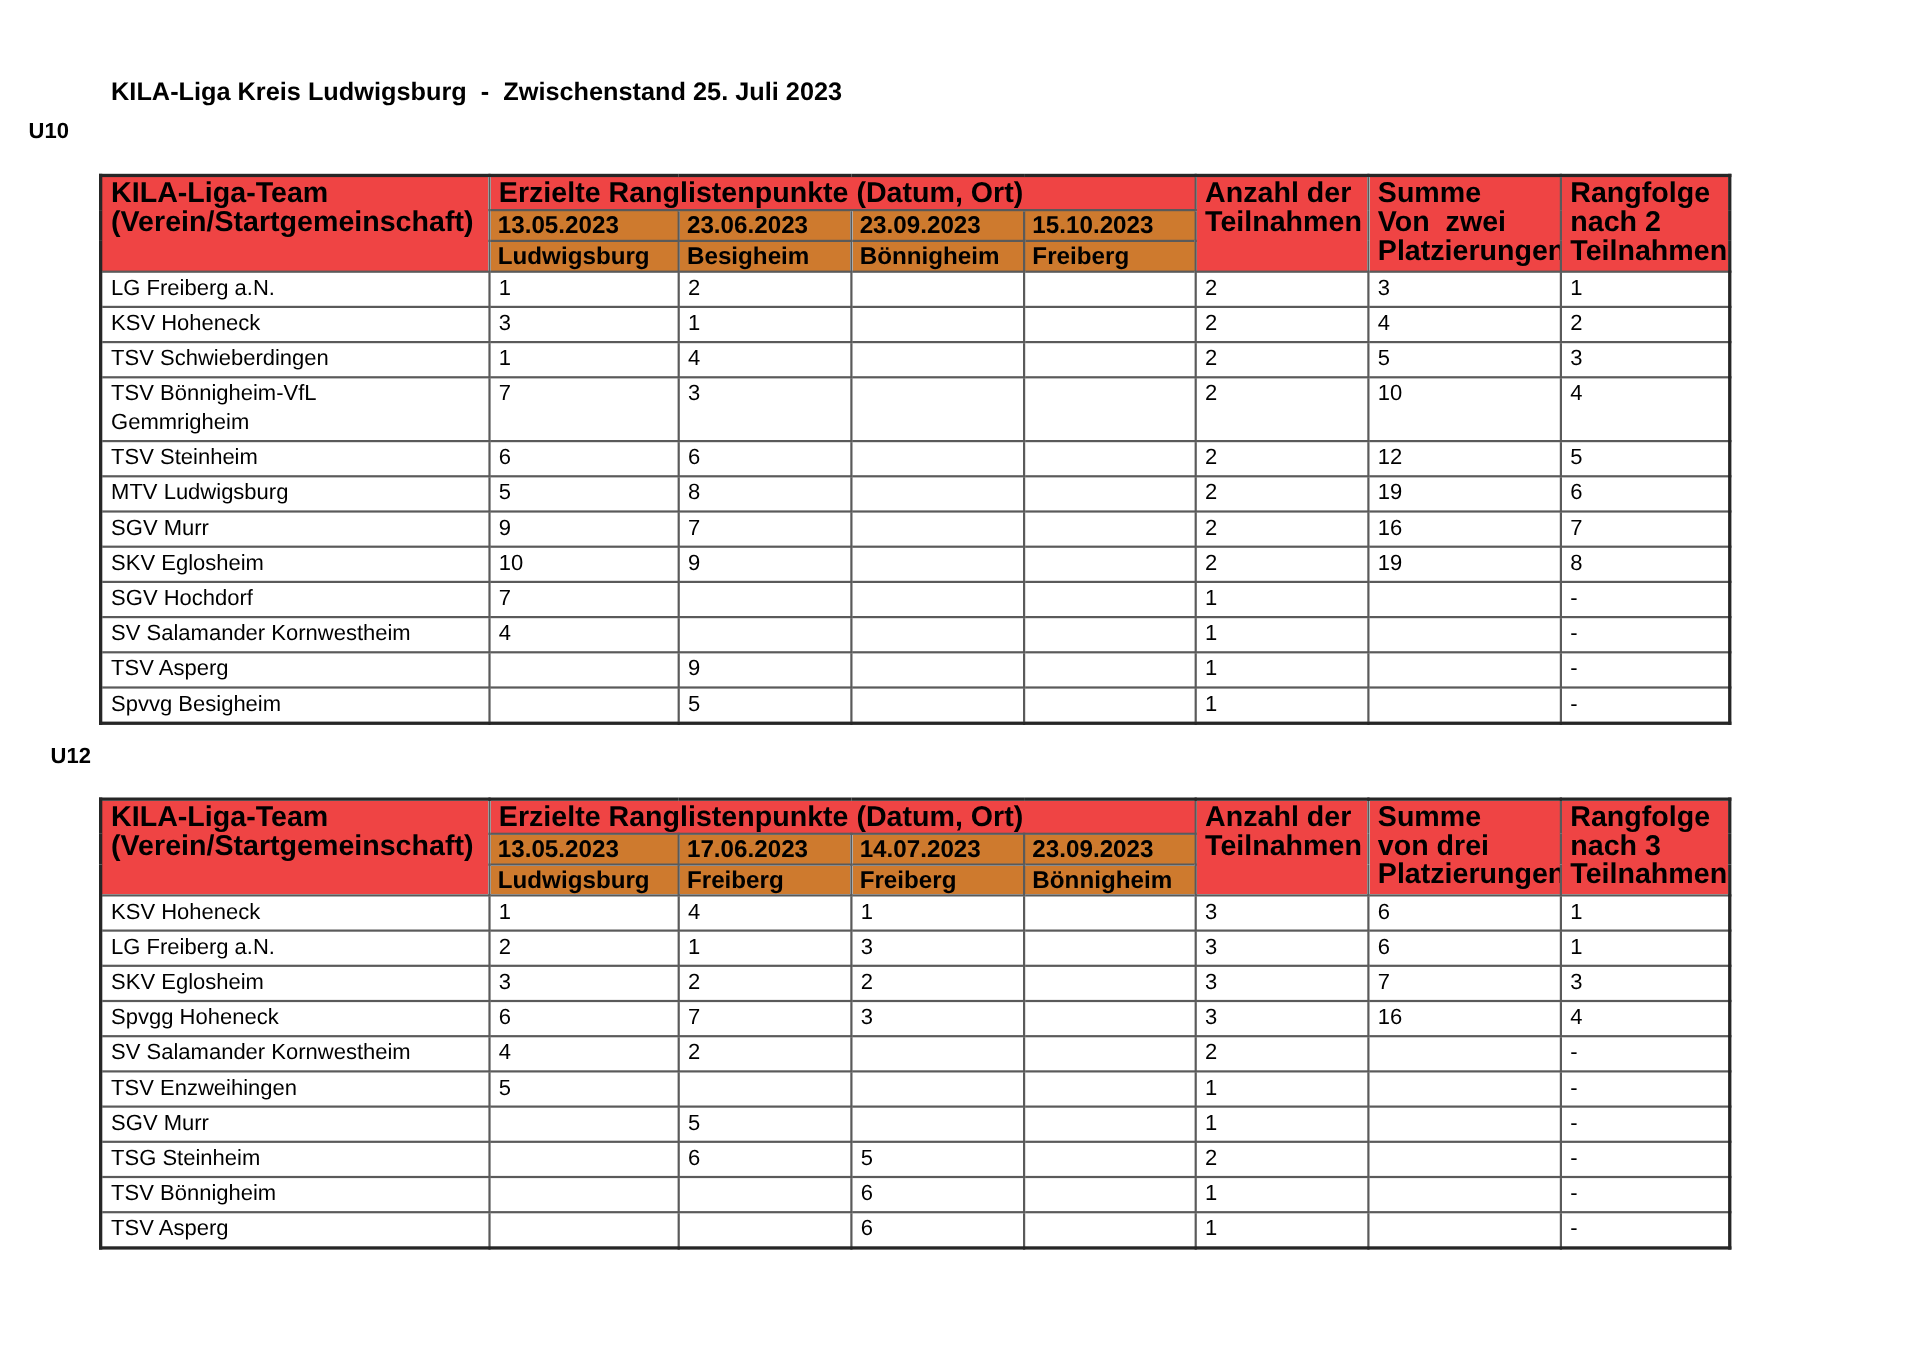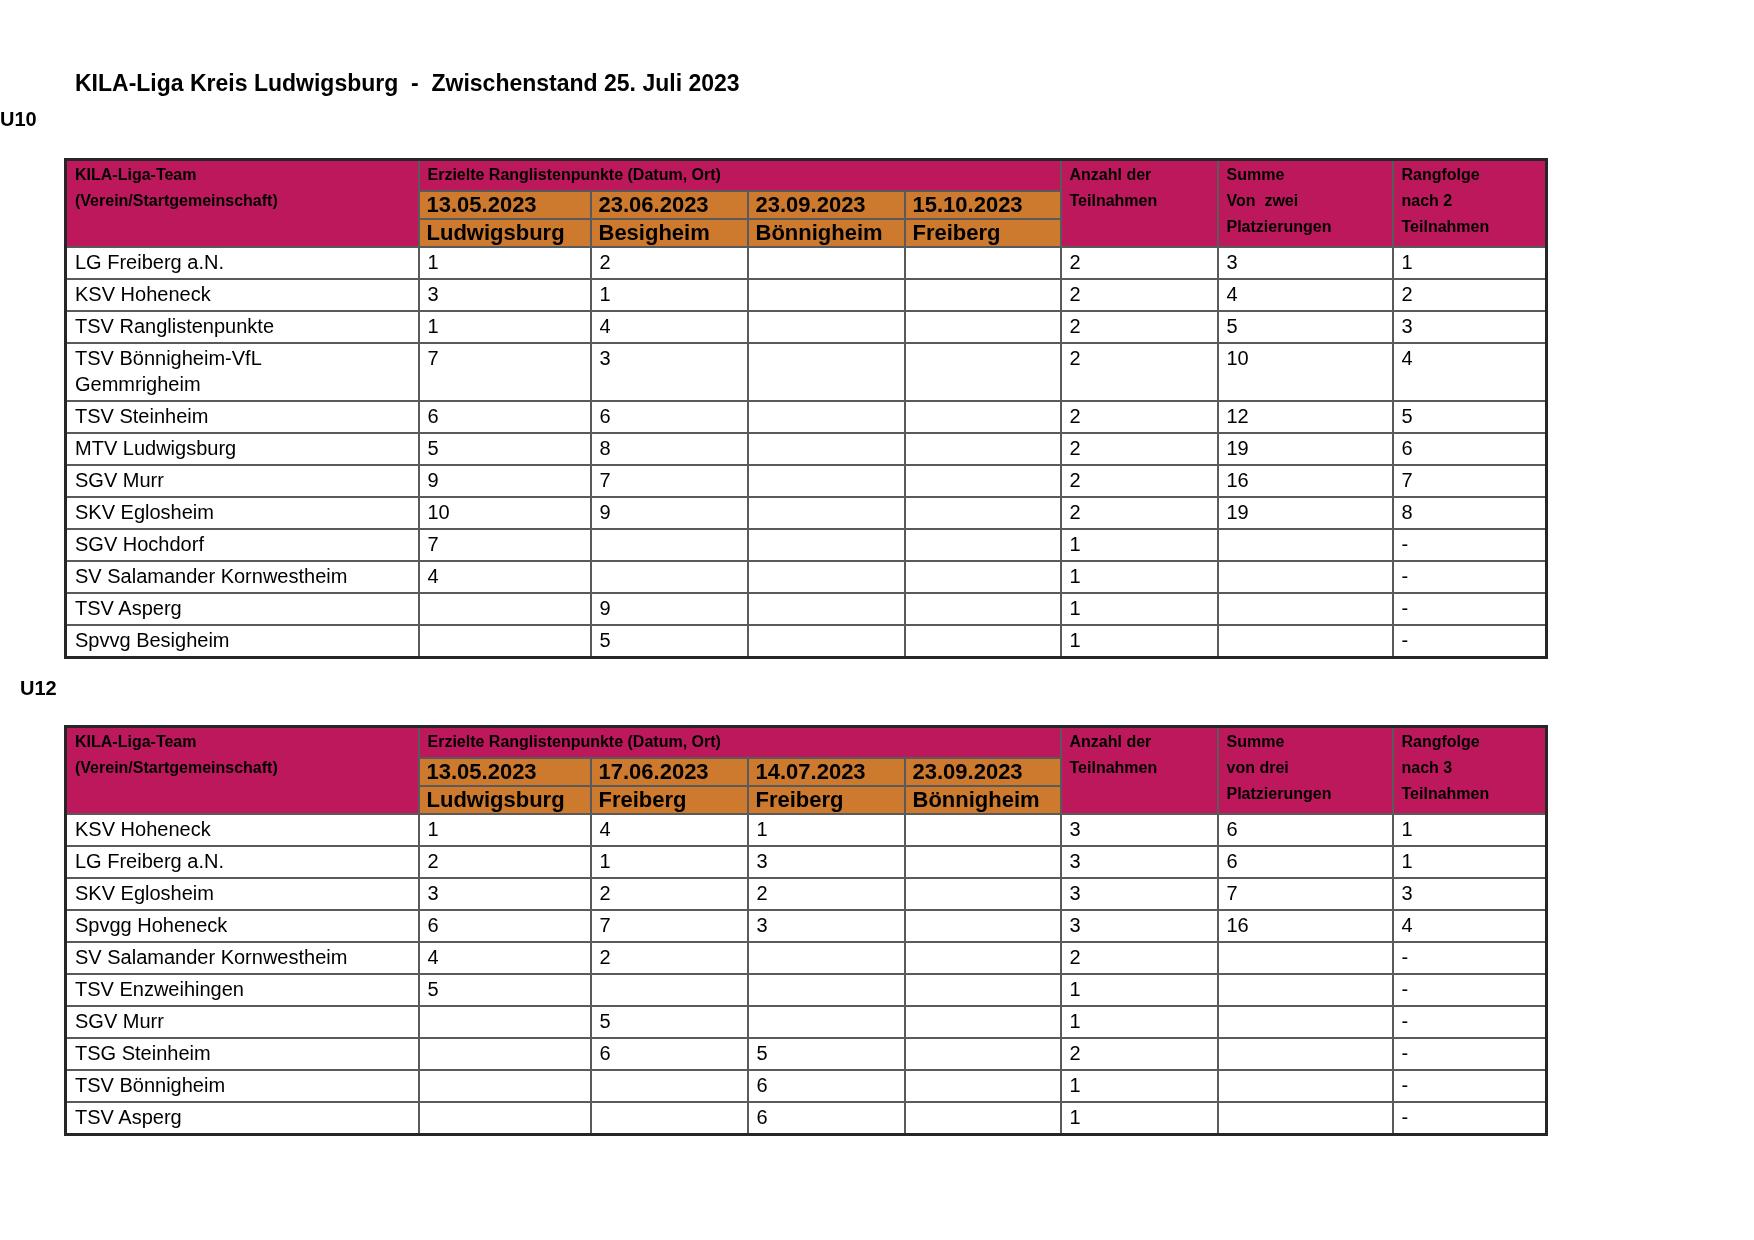--- a/index.html
+++ b/index.html
@@ -1,17 +1,17 @@
 <!DOCTYPE html>
 <html><head>
 <meta charset="utf-8">
 <style>
   html,body { margin:0; padding:0; background:#ffffff; }
   body { font-family:"Liberation Sans", sans-serif; color:#000; }
-  .page { position:relative; width:1600px; height:1240px; background:#ffffff; overflow:hidden; }
+  .page { position:relative; width:1600px; height:1240px; background:#ffffff; overflow:hidden;margin-left:26px; }
 
   .title {
     position:absolute; left:75px; top:70px;
     font-size:23px; font-weight:bold; white-space:pre;
   }
   .section-label {
     position:absolute; left:0; width:1754px; text-align:left;
     font-size:20px; font-weight:bold;
   }
   #u10-label { top:108px; }
@@ -21,22 +21,22 @@
     position:absolute; left:64px; width:1481px;
     border-collapse:collapse; table-layout:fixed;
     border:3px solid #262626;
   }
   #u10-table { top:158px; }
   #u12-table { top:725px; }
 
   th, td { border:2px solid #5a5a5a; overflow:hidden; }
 
   th {
-    background:#be185d; font-weight:bold; text-align:left;
-    vertical-align:top; font-size:16px; line-height:26px;
+    background:#ef4444; font-weight:bold; text-align:left;
+    vertical-align:top; font-size:26px; line-height:26px;
     padding:1px 8px 2px 8px; white-space:pre-wrap;
   }
   th.orange {
     background:#ce7a2e; font-size:22px; line-height:26px;
     padding:0 7px; white-space:nowrap;
   }
   tr.hrow1 { height:28px; }
   tr.hrow2 { height:27px; }
   tr.hrow3 { height:27px; }
 
@@ -109,21 +109,21 @@
         <td class="team">KSV Hoheneck</td>
         <td>3</td>
         <td>1</td>
         <td></td>
         <td></td>
         <td>2</td>
         <td>4</td>
         <td>2</td>
       </tr>
       <tr>
-        <td class="team">TSV Ranglistenpunkte</td>
+        <td class="team">TSV Schwieberdingen</td>
         <td>1</td>
         <td>4</td>
         <td></td>
         <td></td>
         <td>2</td>
         <td>5</td>
         <td>3</td>
       </tr>
       <tr>
         <td class="team">TSV Bönnigheim-VfL

